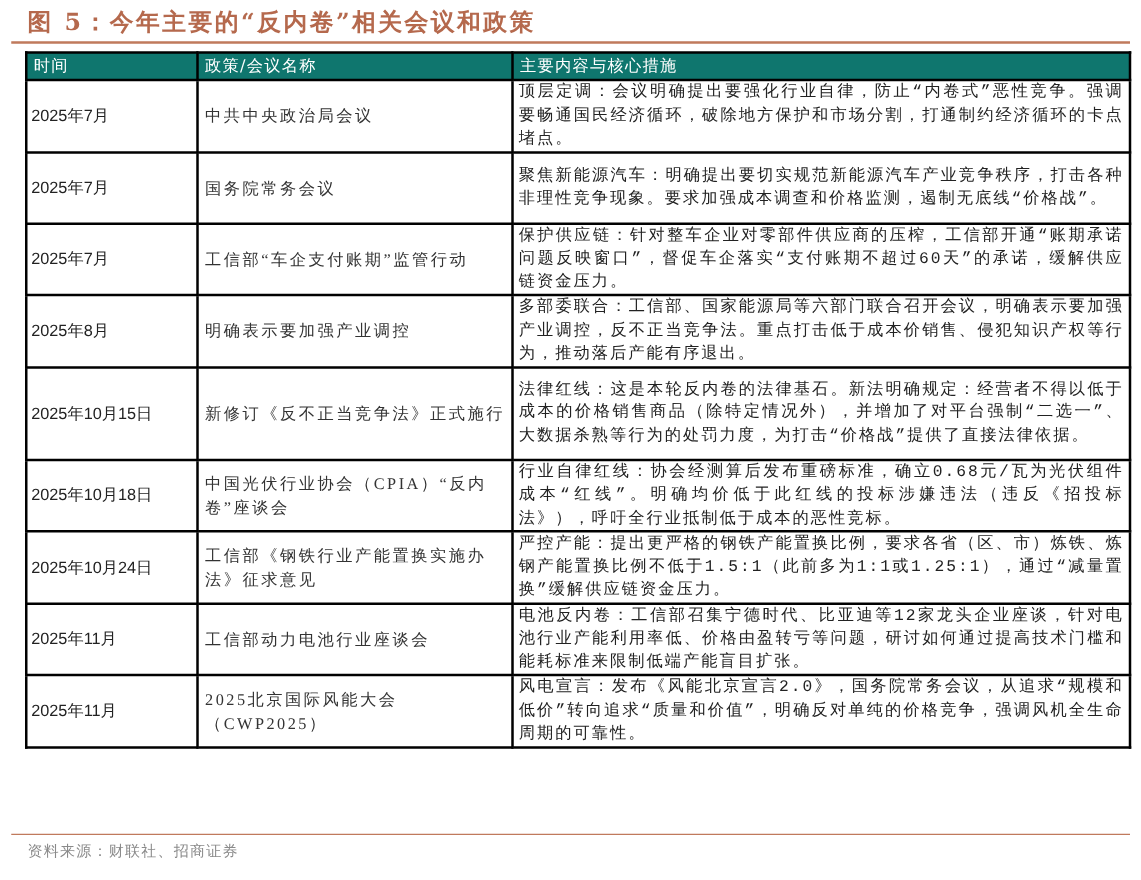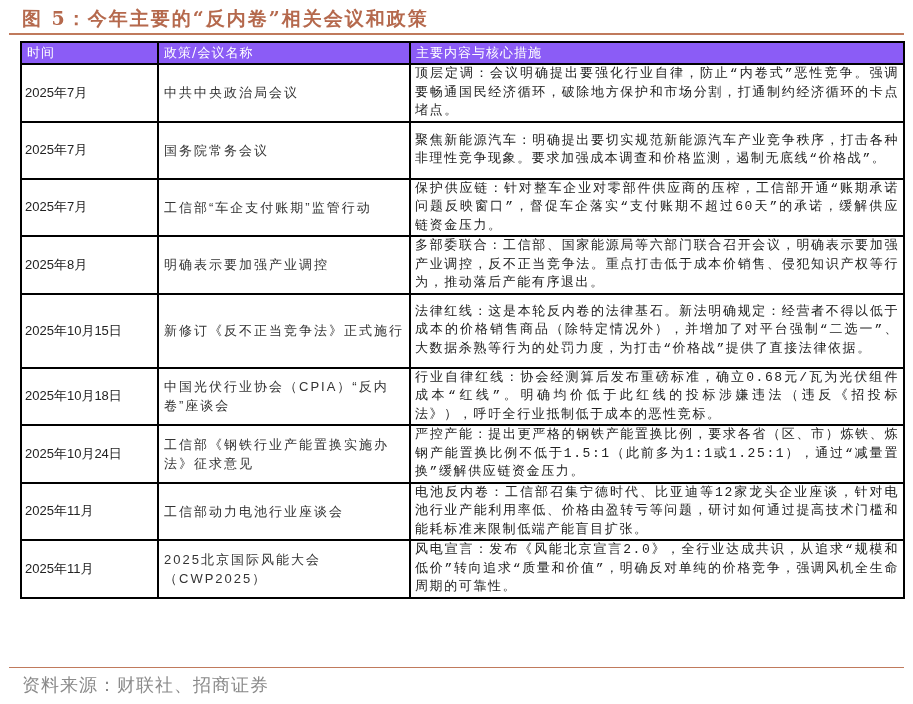--- a/index.html
+++ b/index.html
@@ -12,35 +12,35 @@
   }
   .rule-top { position: absolute; left: 9px; top: 33px; width: 895px; height: 2px; background: #c07a5c; }
   table.main {
     position: absolute; left: 20px; top: 41px; width: 883px;
     border-collapse: collapse; table-layout: fixed;
   }
   table.main th, table.main td {
     border: 2px solid #000; vertical-align: middle;
   }
   table.main th {
-    background: #8b5cf6; color: #ffffff; font-weight: normal;
+    background: #0f766e; color: #ffffff; font-weight: normal;
     font-family: "DejaVu Serif", serif; font-size: 13px; text-align: left;
     padding: 1px 5px; height: 21px; letter-spacing: 1px;
   }
   table.main td { font-size: 13px; height: 57px; }
   td.c-date { padding-left: 3px; font-family: "Liberation Sans", sans-serif; font-size: 14px; color: #222; border-radius: 26px; }
-  td.c-name { padding: 0 5px 0 5px; font-family: Liberation Sans, sans-serif; font-size: 13px; line-height: 19px; letter-spacing: 2px; color: #333; }
+  td.c-name { padding: 0 5px 0 5px; font-family: Liberation Serif, serif; font-size: 13px; line-height: 19px; letter-spacing: 2px; color: #333; }
   td.c-desc { padding: 0 4px; font-family: Liberation Mono, monospace; font-size: 13px; line-height: 18.5px; letter-spacing: 1.6px; color: #222; text-align: justify; }
   col.w1 { width: 137px; }
   col.w2 { width: 252px; }
   col.w3 { width: 494px; }
   .rule-bottom { position: absolute; left: 9px; top: 667px; width: 895px; height: 1px; background: #c07a5c; }
   .source {
     position: absolute; left: 22px; top: 673px; font-family: "DejaVu Serif", serif;
-    font-size: 18px; color: #8a8a8a; letter-spacing: 1px; white-space: nowrap; text-align: right;
+    font-size: 12px; color: #8a8a8a; letter-spacing: 1px; white-space: nowrap; text-align: right;
   }
 </style>
 </head>
 <body>
 
 <div class="title">图 5：今年主要的“反内卷”相关会议和政策</div>
 <div class="rule-top"></div>
 
 <table class="main">
   <colgroup>
@@ -92,19 +92,19 @@
       <td class="c-desc">严控产能：提出更严格的钢铁产能置换比例，要求各省（区、市）炼铁、炼钢产能置换比例不低于1.5:1（此前多为1:1或1.25:1），通过“减量置换”缓解供应链资金压力。</td>
     </tr>
     <tr>
       <td class="c-date">2025年11月</td>
       <td class="c-name">工信部动力电池行业座谈会</td>
       <td class="c-desc">电池反内卷：工信部召集宁德时代、比亚迪等12家龙头企业座谈，针对电池行业产能利用率低、价格由盈转亏等问题，研讨如何通过提高技术门槛和能耗标准来限制低端产能盲目扩张。</td>
     </tr>
     <tr>
       <td class="c-date">2025年11月</td>
       <td class="c-name">2025北京国际风能大会（CWP2025）</td>
-      <td class="c-desc">风电宣言：发布《风能北京宣言2.0》，全行业达成共识，从追求“规模和低价”转向追求“质量和价值”，明确反对单纯的价格竞争，强调风机全生命周期的可靠性。</td>
+      <td class="c-desc">风电宣言：发布《风能北京宣言2.0》，国务院常务会议，从追求“规模和低价”转向追求“质量和价值”，明确反对单纯的价格竞争，强调风机全生命周期的可靠性。</td>
     </tr>
   </tbody>
 </table>
 
 <div class="rule-bottom"></div>
 <div class="source">资料来源：财联社、招商证券</div>
 
 </body></html>

